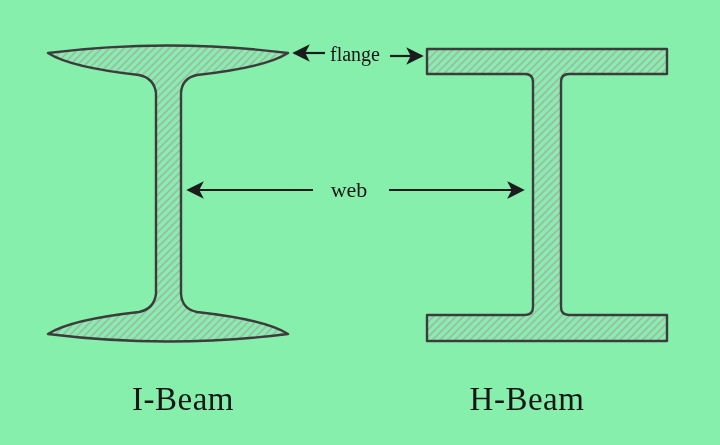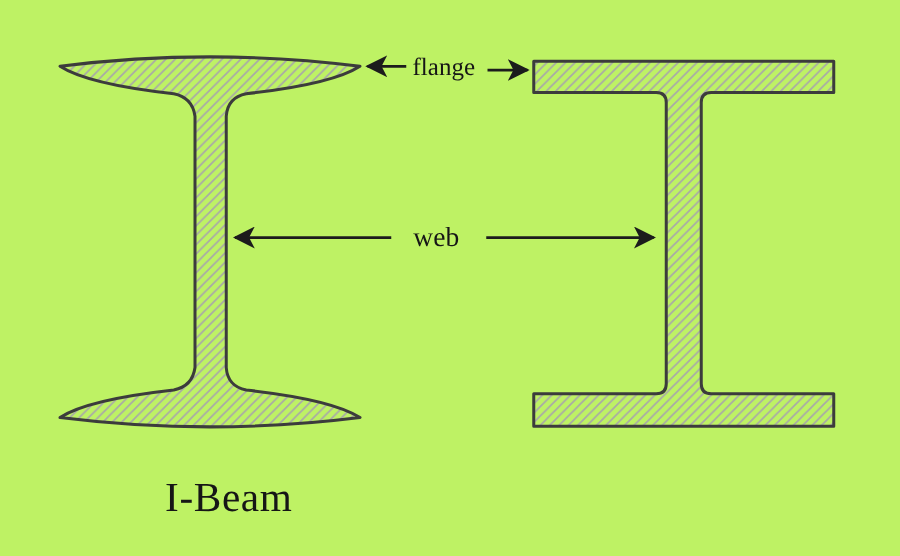--- a/index.html
+++ b/index.html
@@ -1,21 +1,21 @@
 <!DOCTYPE html>
 <html><head>
 <meta charset="utf-8">
 <style>
   html, body { margin: 0; padding: 0; }
   body { background: #ffffff; }
   .stage {
     position: relative;
     width: 720px;
     height: 445px;
-    background: #bef264;
+    background: #86efac;
     overflow: hidden;
     font-family: "Liberation Serif", serif;
     color: #161616;
   }
   .stage svg.art {
     position: absolute;
     left: 0; top: 0;
     display: block;
   }
   .txt {
@@ -83,14 +83,15 @@
     <line x1="325" y1="53" x2="294" y2="53" stroke-width="2.2" marker-end="url(#ah)" stroke="#1c1c1c"></line>
     <line x1="390" y1="56" x2="422" y2="56" stroke-width="2.2" marker-end="url(#ah)" stroke="#1c1c1c"></line>
 
     <line x1="313" y1="190" x2="188" y2="190" stroke-width="2.2" marker-end="url(#ah)" stroke="#1c1c1c"></line>
     <line x1="389" y1="190" x2="523" y2="190" stroke-width="2.2" marker-end="url(#ah)" stroke="#1c1c1c"></line>
   </svg>
 
   <div class="txt label-flange">flange</div>
   <div class="txt label-web">web</div>
   <div class="txt caption caption-i">I-Beam</div>
+  <div class="txt caption caption-h">H-Beam</div>
 
 </div>
 
 </body></html>

